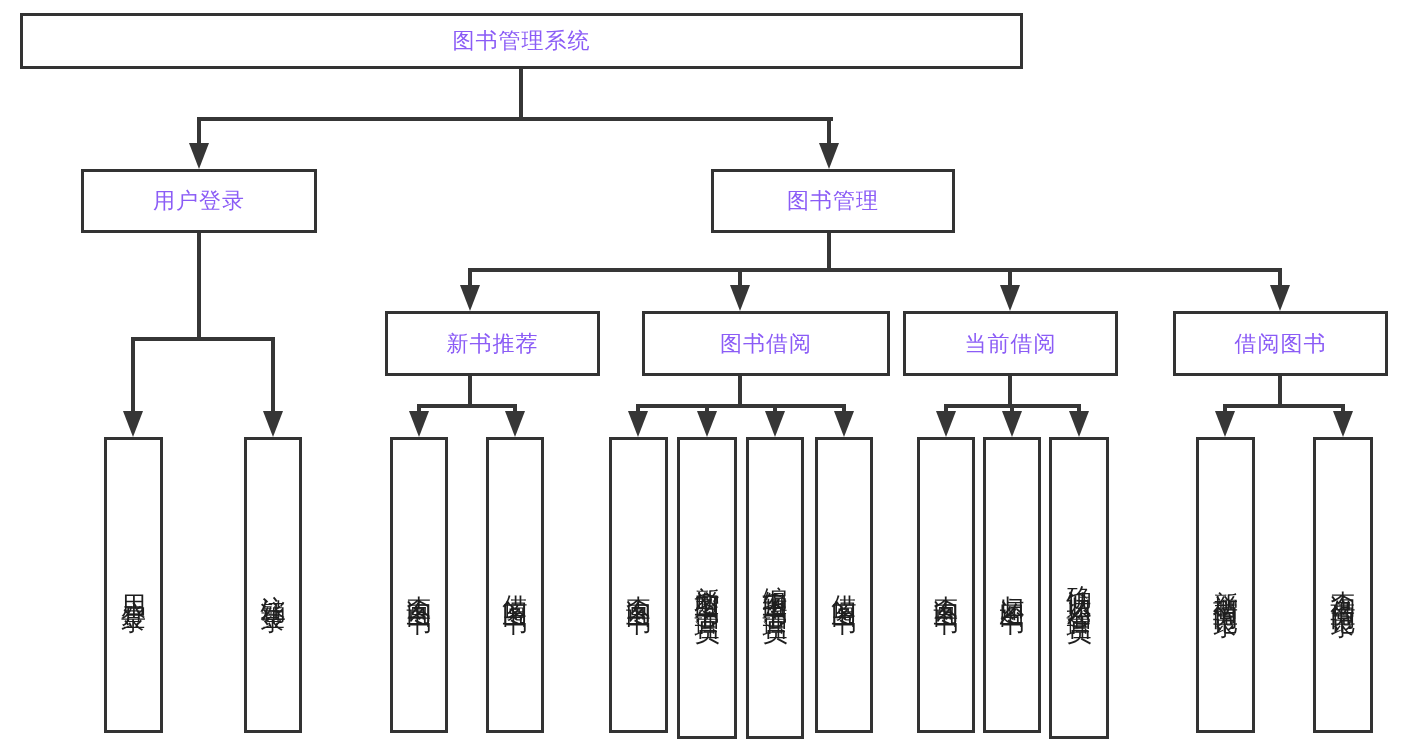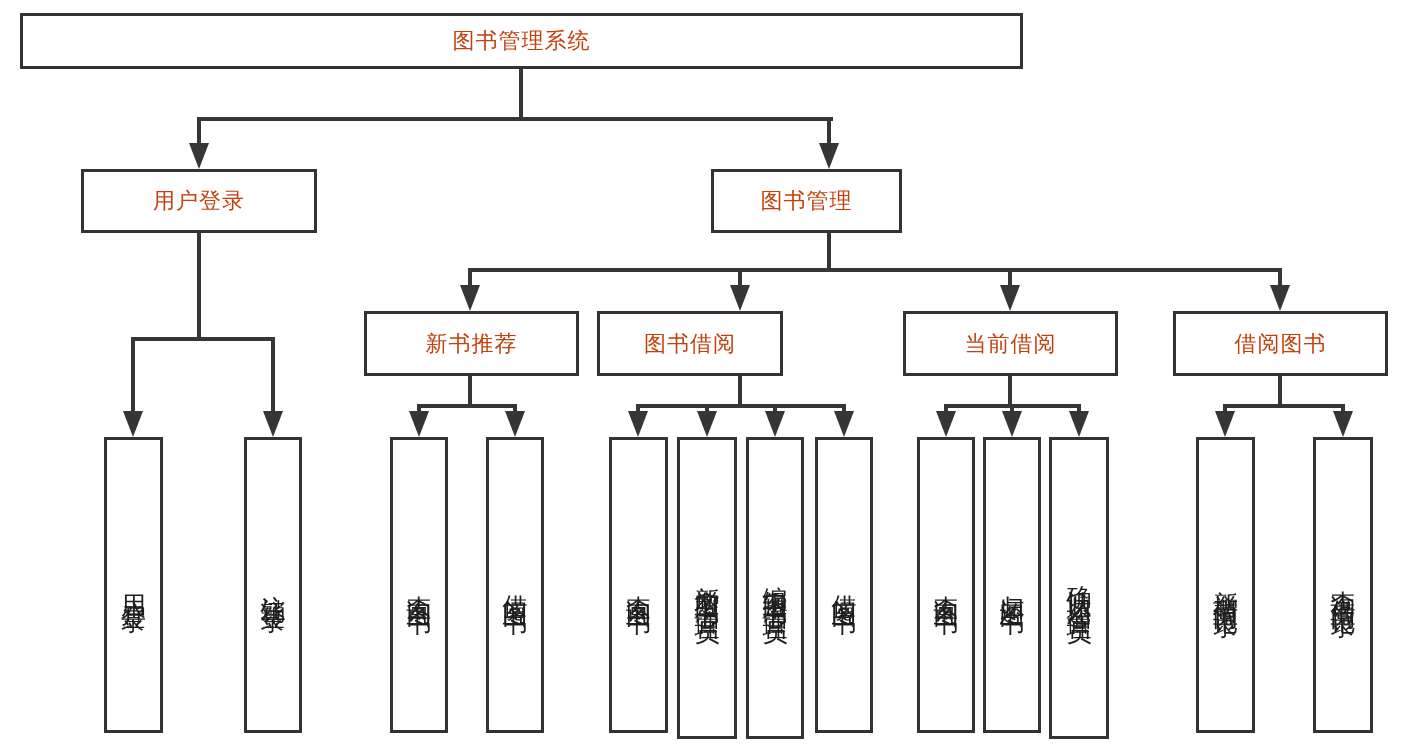--- a/index.html
+++ b/index.html
@@ -9,21 +9,21 @@
     background:#ffffff;
     font-family:"Liberation Sans", sans-serif;
     overflow:hidden;
   }
   .box {
     position:absolute;
     box-sizing:border-box;
     border:3px solid #333333;
     background:#ffffff;
     display:flex; align-items:center; justify-content:center;
-    font-size:22px; color:#c2410c;
+    font-size:22px; color:#8b5cf6;
     letter-spacing:1px;
     z-index:2;
   }
   .leaf {
     position:absolute;
     box-sizing:border-box;
     border:3px solid #333333;
     background:#ffffff;
     display:flex; align-items:center; justify-content:center;
     z-index:2;
@@ -65,21 +65,21 @@
   <div class="vline" style="left:519px; top:69px; width:4px; height:51px;"></div>
   <div class="hline" style="left:197px; top:117px; width:636px; height:4px;"></div>
   <div class="vline" style="left:197px; top:117px; width:4px; height:30px;"></div>
   <div class="arrow" style="left:189px; top:143px;"></div>
   <div class="vline" style="left:827px; top:117px; width:4px; height:30px;"></div>
   <div class="arrow" style="left:819px; top:143px;"></div>
 
   <div class="box" style="left:81px; top:169px; width:236px; height:64px;">
     <span>用户登录</span>
   </div>
-  <div class="box" style="left:711px; top:169px; width:191px; height:64px;">
+  <div class="box" style="left:711px; top:169px; width:244px; height:64px;">
     <span>图书管理</span>
   </div>
 
   <div class="vline" style="left:197px; top:233px; width:4px; height:108px;"></div>
   <div class="hline" style="left:131px; top:337px; width:144px; height:4px;"></div>
   <div class="vline" style="left:131px; top:337px; width:4px; height:78px;"></div>
   <div class="arrow" style="left:123px; top:411px;"></div>
   <div class="vline" style="left:271px; top:337px; width:4px; height:78px;"></div>
   <div class="arrow" style="left:263px; top:411px;"></div>
 
@@ -87,24 +87,24 @@
   <div class="hline" style="left:468px; top:268px; width:814px; height:4px;"></div>
   <div class="vline" style="left:468px; top:268px; width:4px; height:20px;"></div>
   <div class="arrow" style="left:460px; top:285px;"></div>
   <div class="vline" style="left:738px; top:268px; width:4px; height:20px;"></div>
   <div class="arrow" style="left:730px; top:285px;"></div>
   <div class="vline" style="left:1008px; top:268px; width:4px; height:20px;"></div>
   <div class="arrow" style="left:1000px; top:285px;"></div>
   <div class="vline" style="left:1278px; top:268px; width:4px; height:20px;"></div>
   <div class="arrow" style="left:1270px; top:285px;"></div>
 
-  <div class="box" style="left:364px; top:311px; width:215px; height:65px;">
+  <div class="box" style="left:385px; top:311px; width:215px; height:65px;">
     <span>新书推荐</span>
   </div>
-  <div class="box" style="left:597px; top:311px; width:186px; height:65px;">
+  <div class="box" style="left:642px; top:311px; width:248px; height:65px;">
     <span>图书借阅</span>
   </div>
   <div class="box" style="left:903px; top:311px; width:215px; height:65px;">
     <span>当前借阅</span>
   </div>
   <div class="box" style="left:1173px; top:311px; width:215px; height:65px;">
     <span>借阅图书</span>
   </div>
 
   <div class="vline" style="left:468px; top:376px; width:4px; height:32px;"></div>

